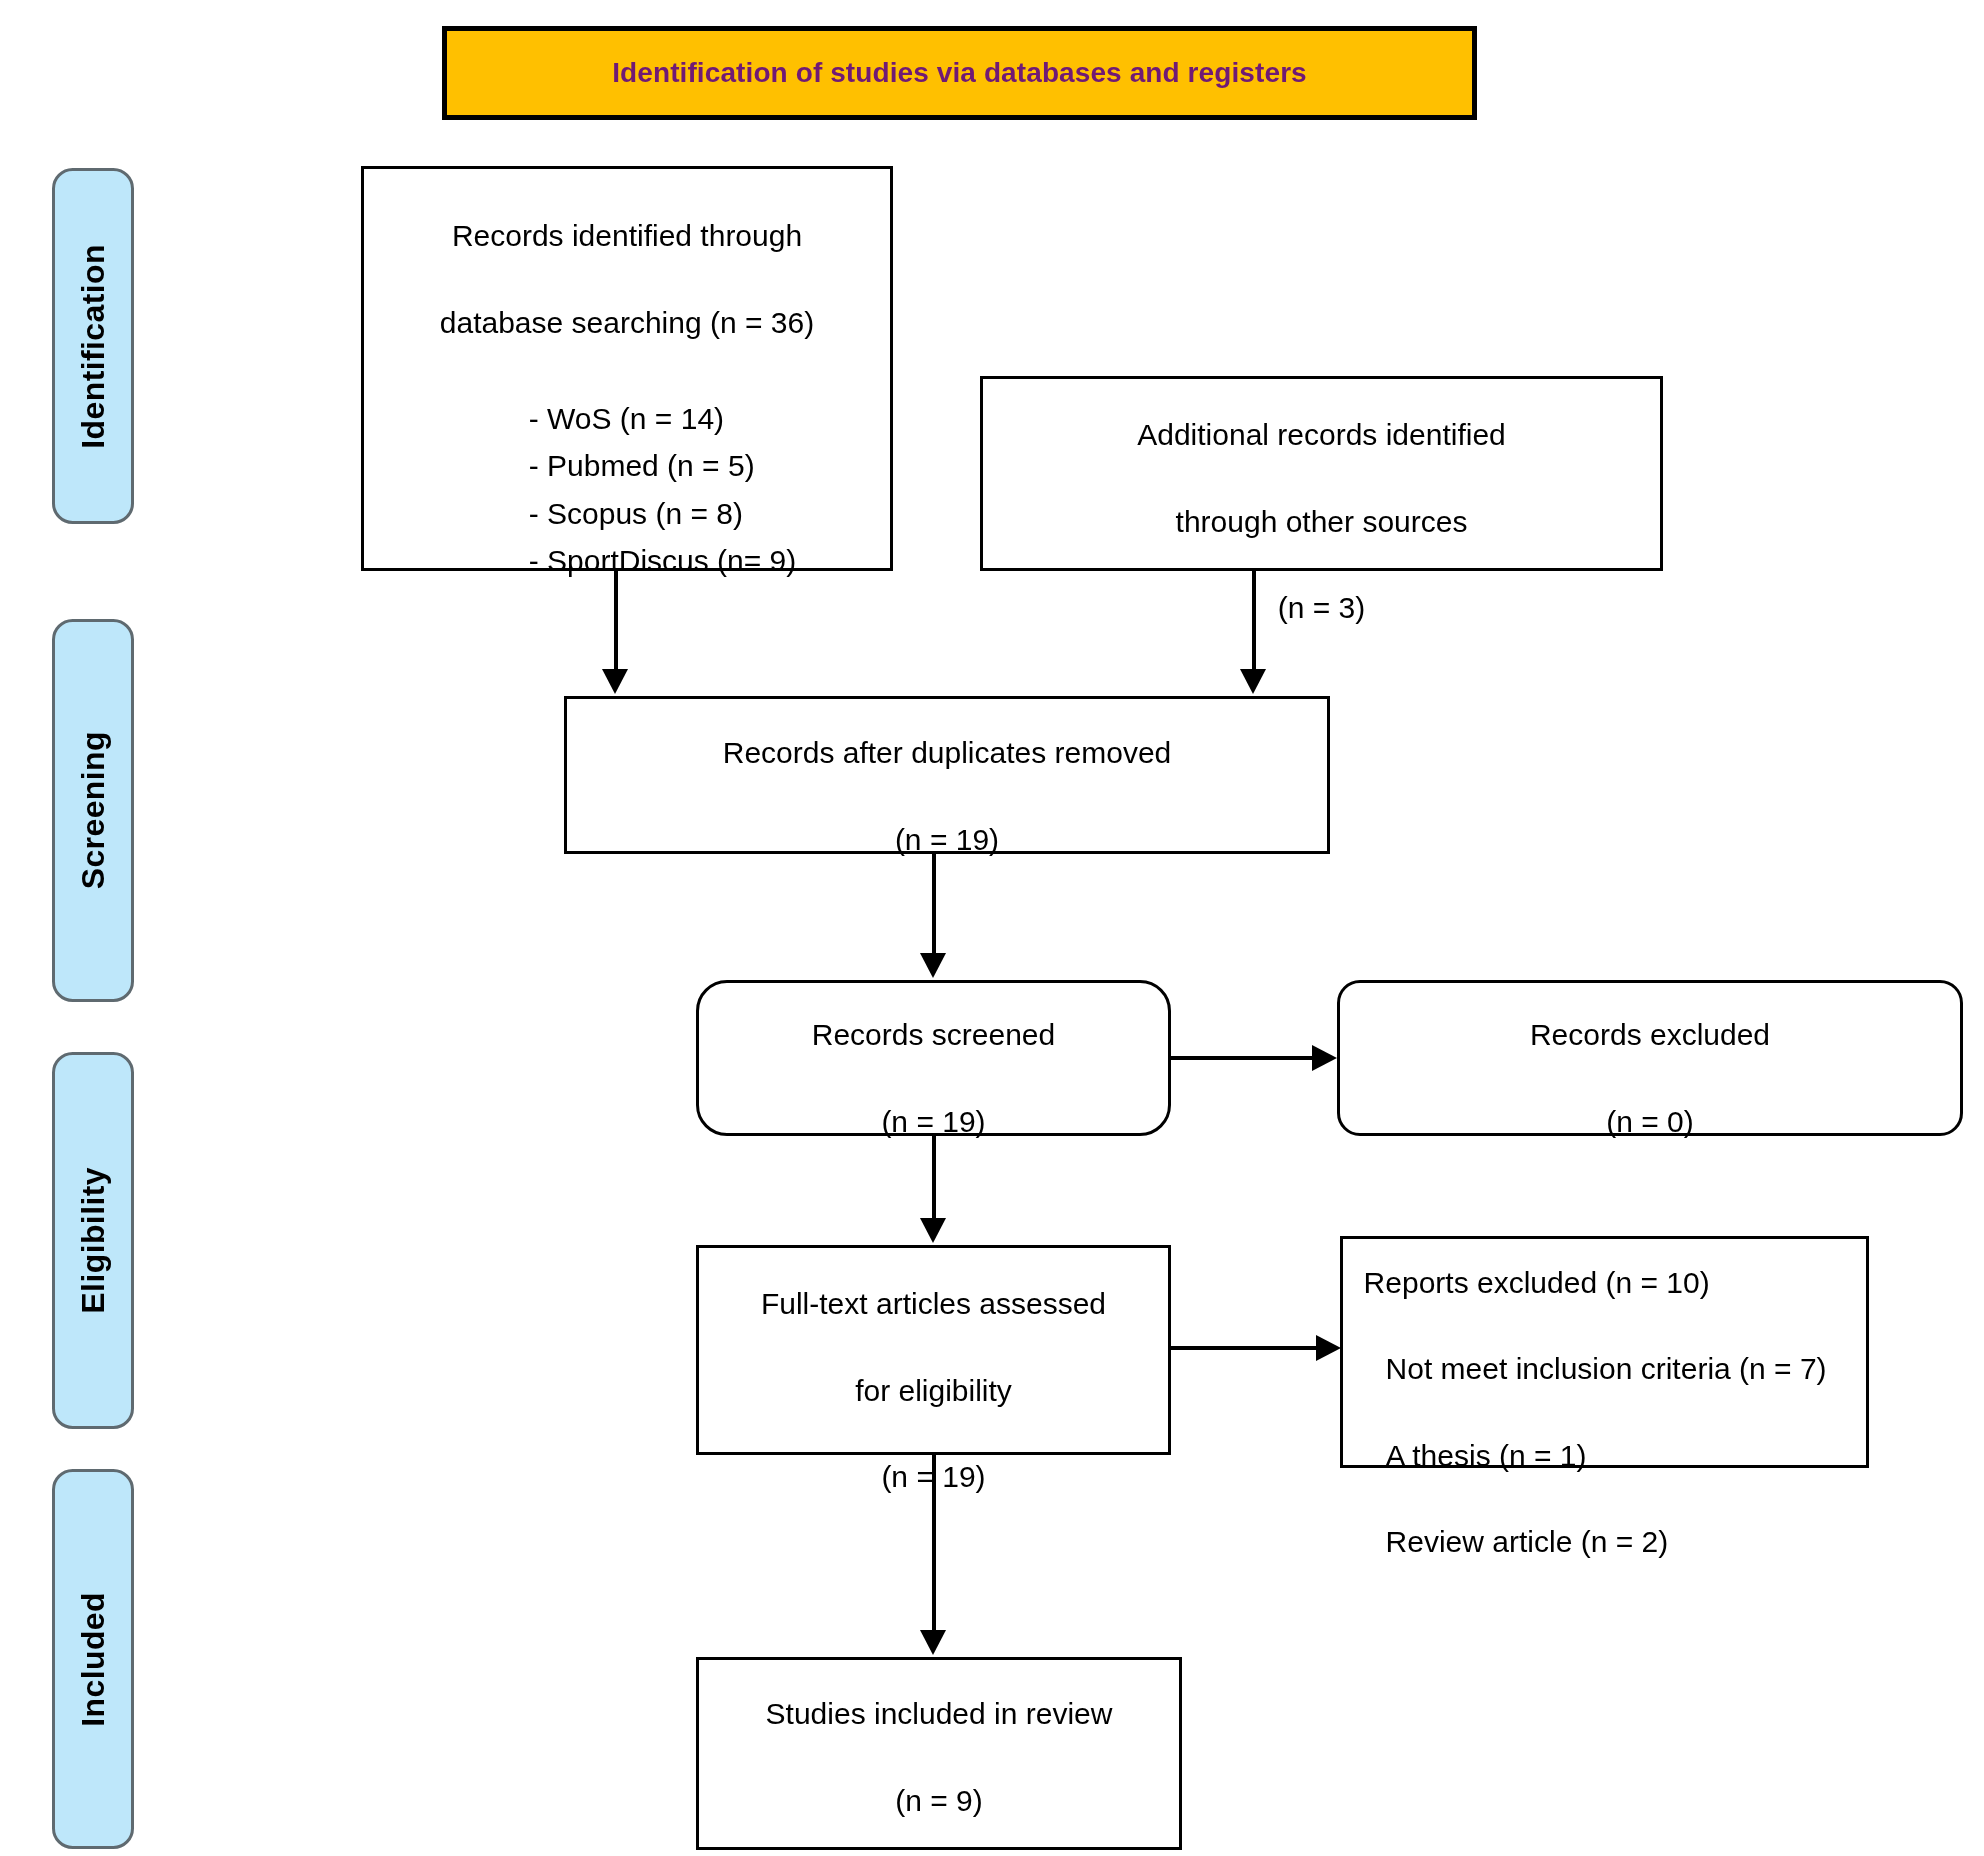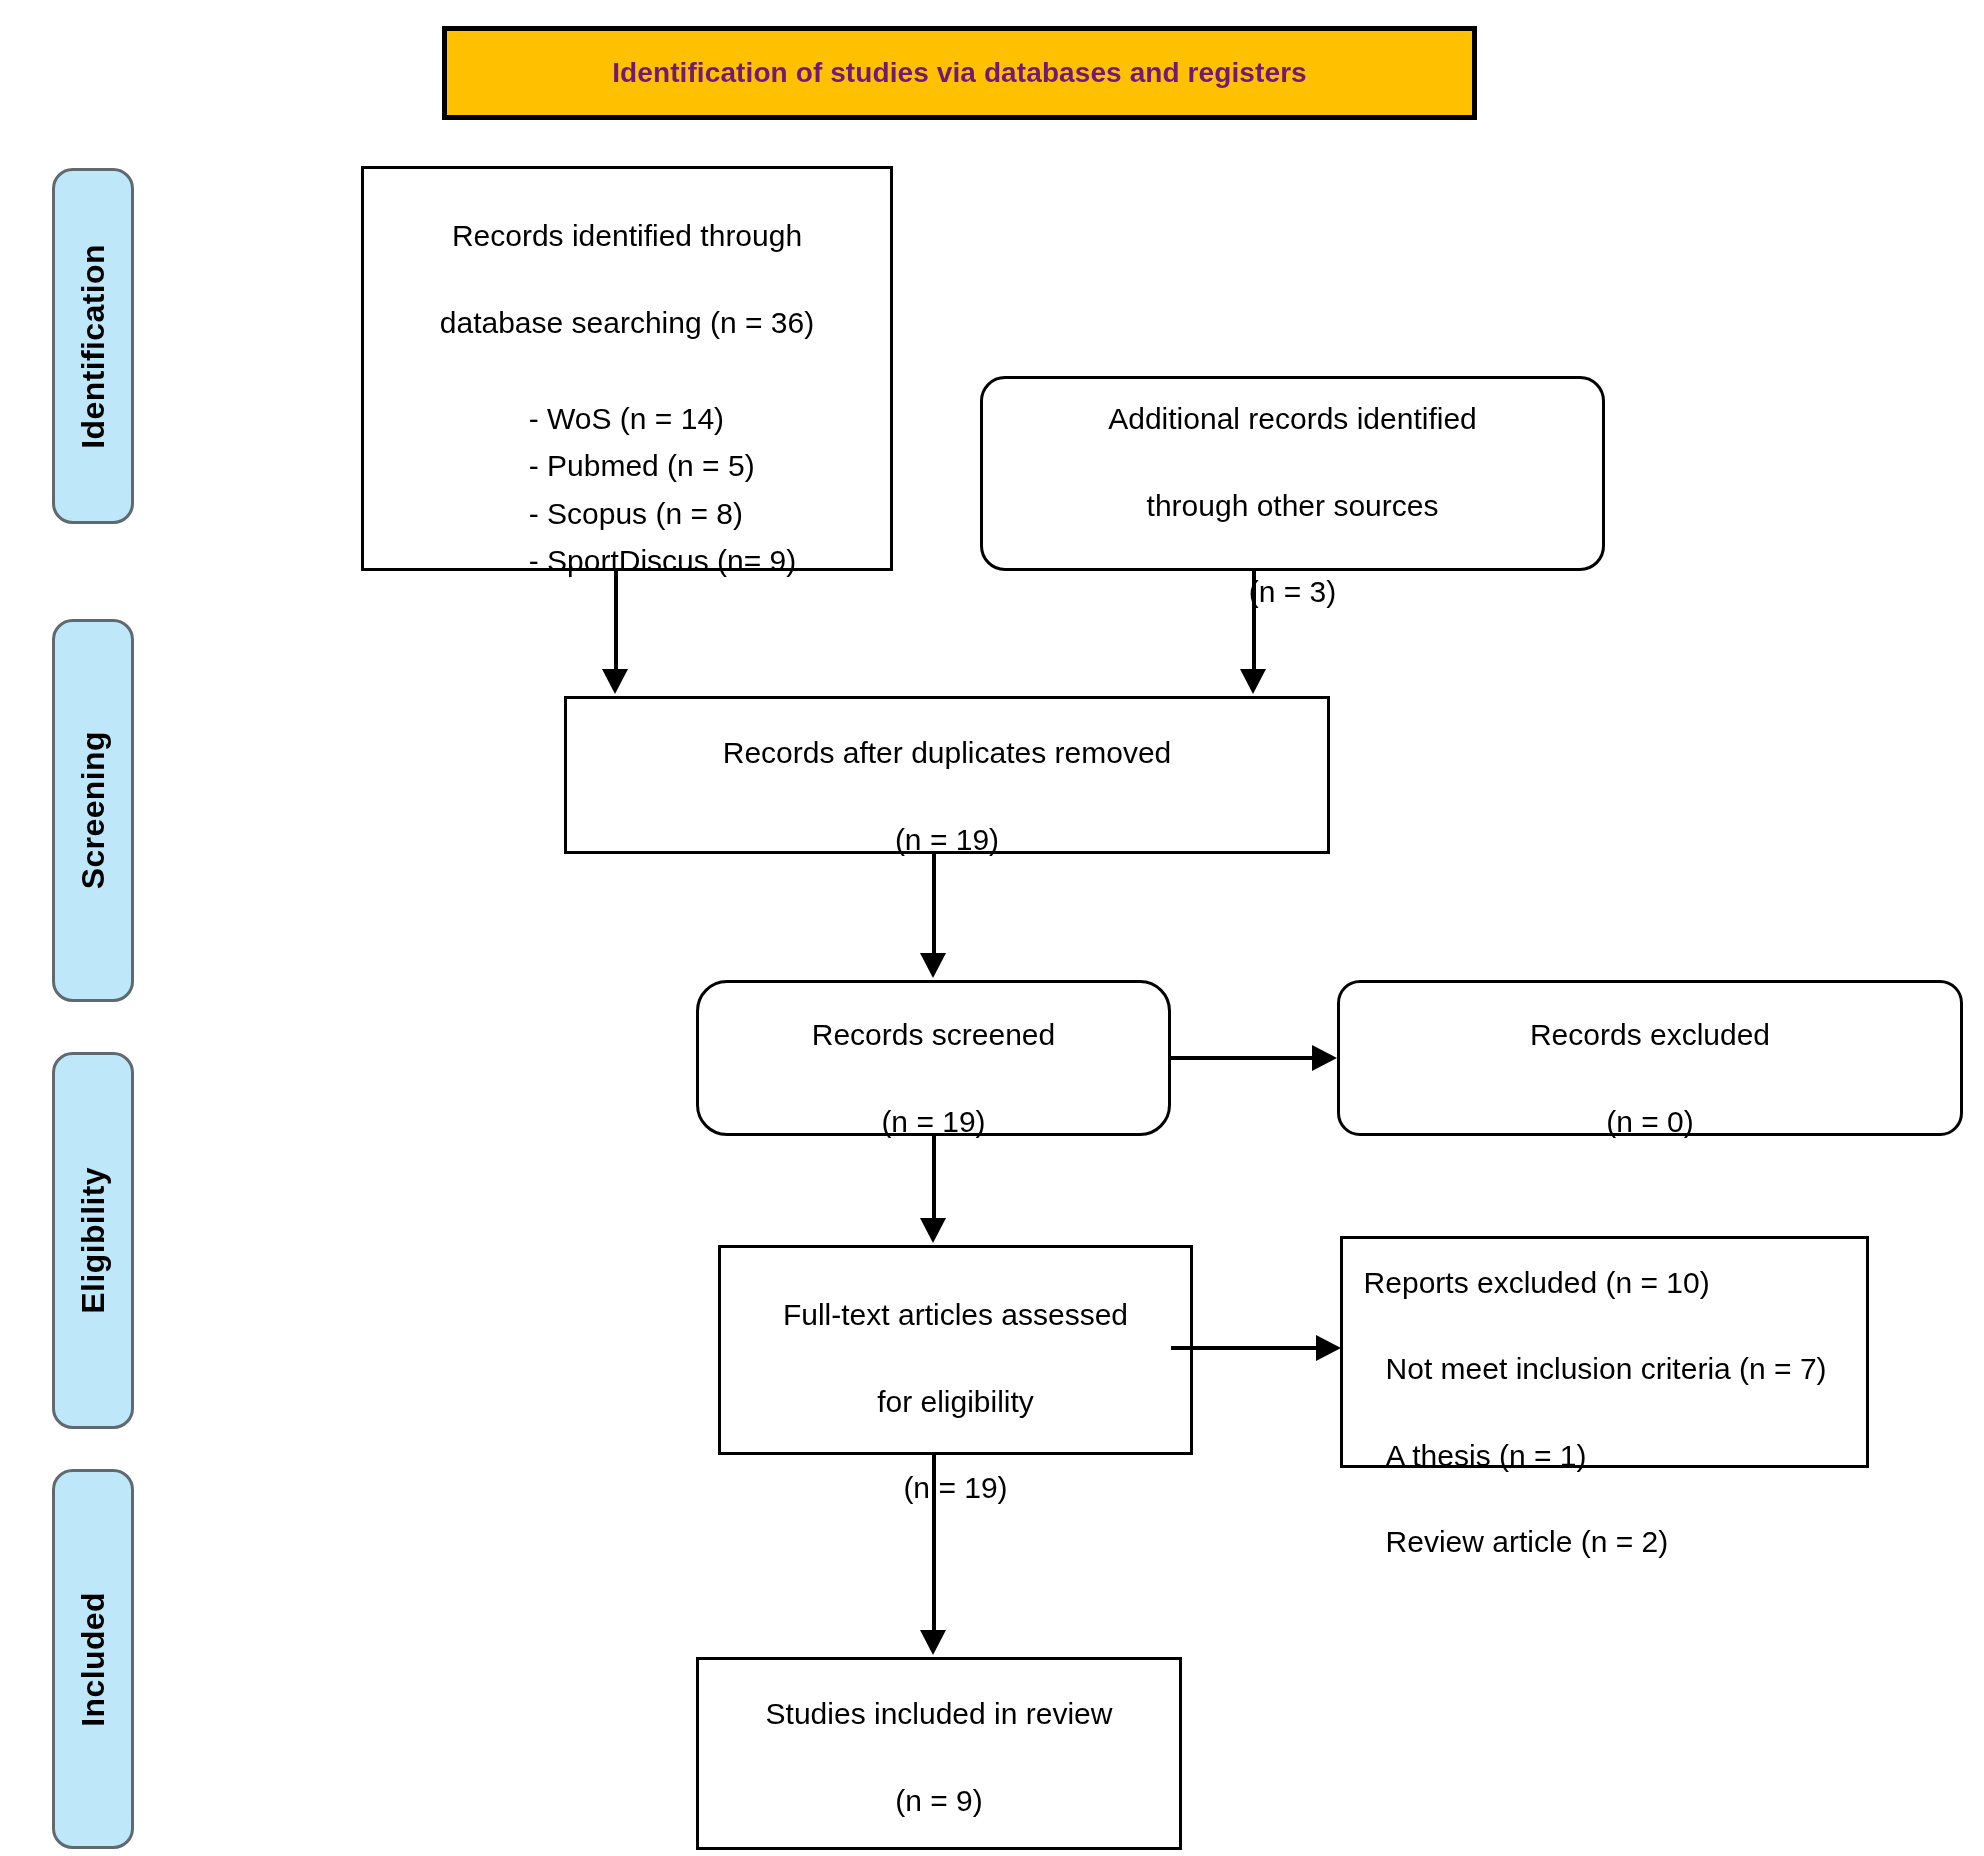--- a/index.html
+++ b/index.html
@@ -90,25 +90,25 @@
   .sub {
     font-size: 30px;
     line-height: 1.32;
     white-space: nowrap;
     text-align: left;
     margin-top: 8px;
   }
 
   #box-db          { left: 361px;  top: 166px;  width: 532px;  height: 405px; padding-top: 47px; }
   #box-db .bullets { margin-top: 1.5px; padding-left: 71px; }
-  #box-additional  { left: 980px; top: 376px;  width: 625px;  height: 195px; padding-top: 20px; border-radius: 25px; }
+  #box-additional  { left: 980px; top: 376px;  width: 683px;  height: 195px; padding-top: 36px; }
   #box-dupes       { left: 564px;  top: 696px;  width: 766px; height: 158px; padding-top: 34px; }
   #box-screened    { left: 696px;  top: 980px; width: 475px;  height: 156px; padding-top: 32px; border-radius: 31px; }
   #box-recexcl     { left: 1337px; top: 980px; width: 626px;  height: 156px; padding-top: 32px; border-radius: 23px; }
-  #box-fulltext    { left: 696px;  top: 1245px; width: 475px;  height: 210px; padding-top: 47px; margin-left: 22px; }
+  #box-fulltext    { left: 696px;  top: 1245px; width: 475px;  height: 210px; padding-top: 36px; }
   #box-repexcl     { left: 1340px; top: 1236px; width: 529px;  height: 232px; padding: 23.6px 0 0 20.6px;
                      align-items: flex-start; }
   #box-repexcl .indent { padding-left: 22px; }
   #box-included    { left: 696px;  top: 1657px; width: 486px;  height: 193px; padding-top: 34px; }
 
   
   .vline {
     position: absolute;
     width: 3.7px;
     background: #000000;

